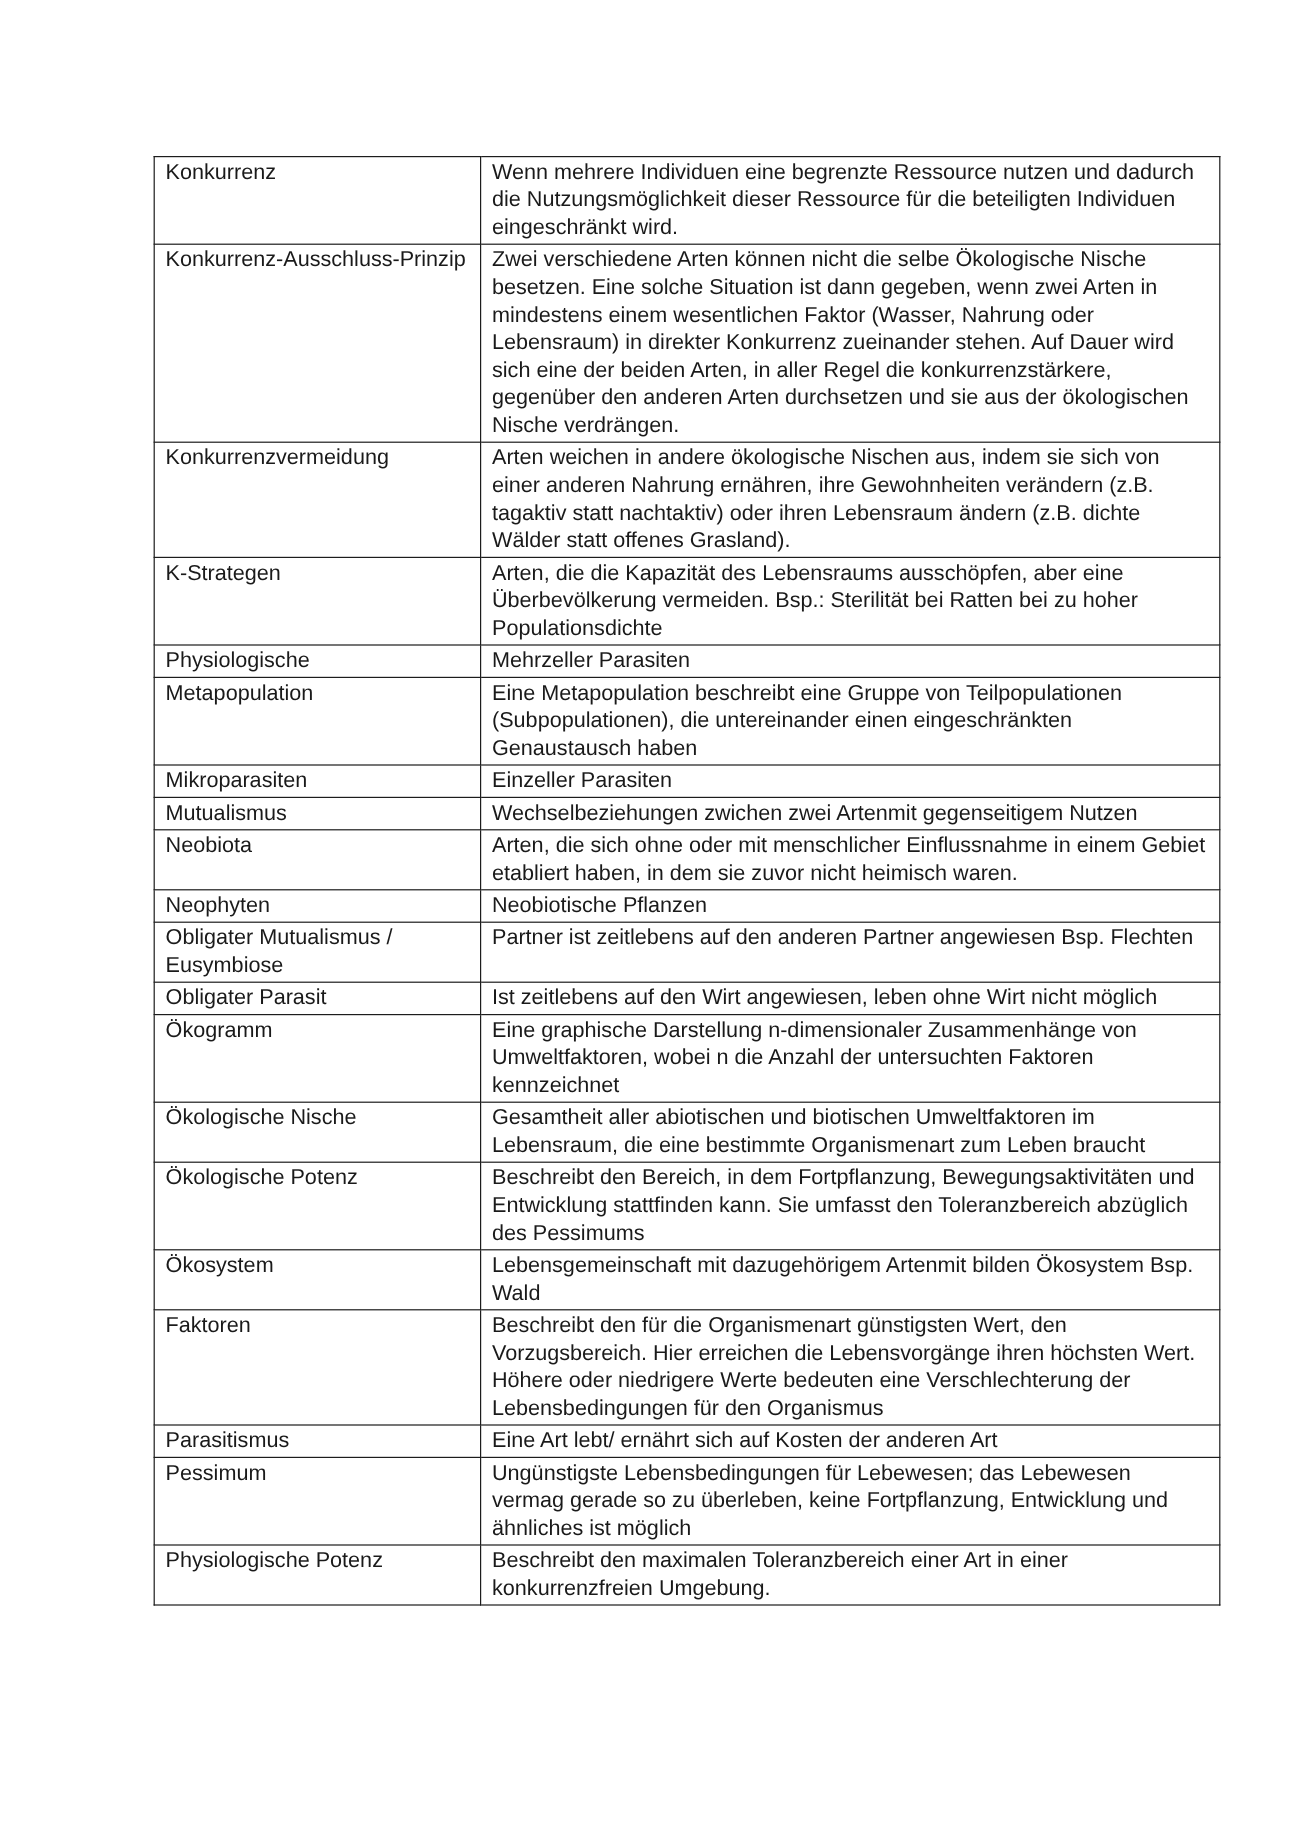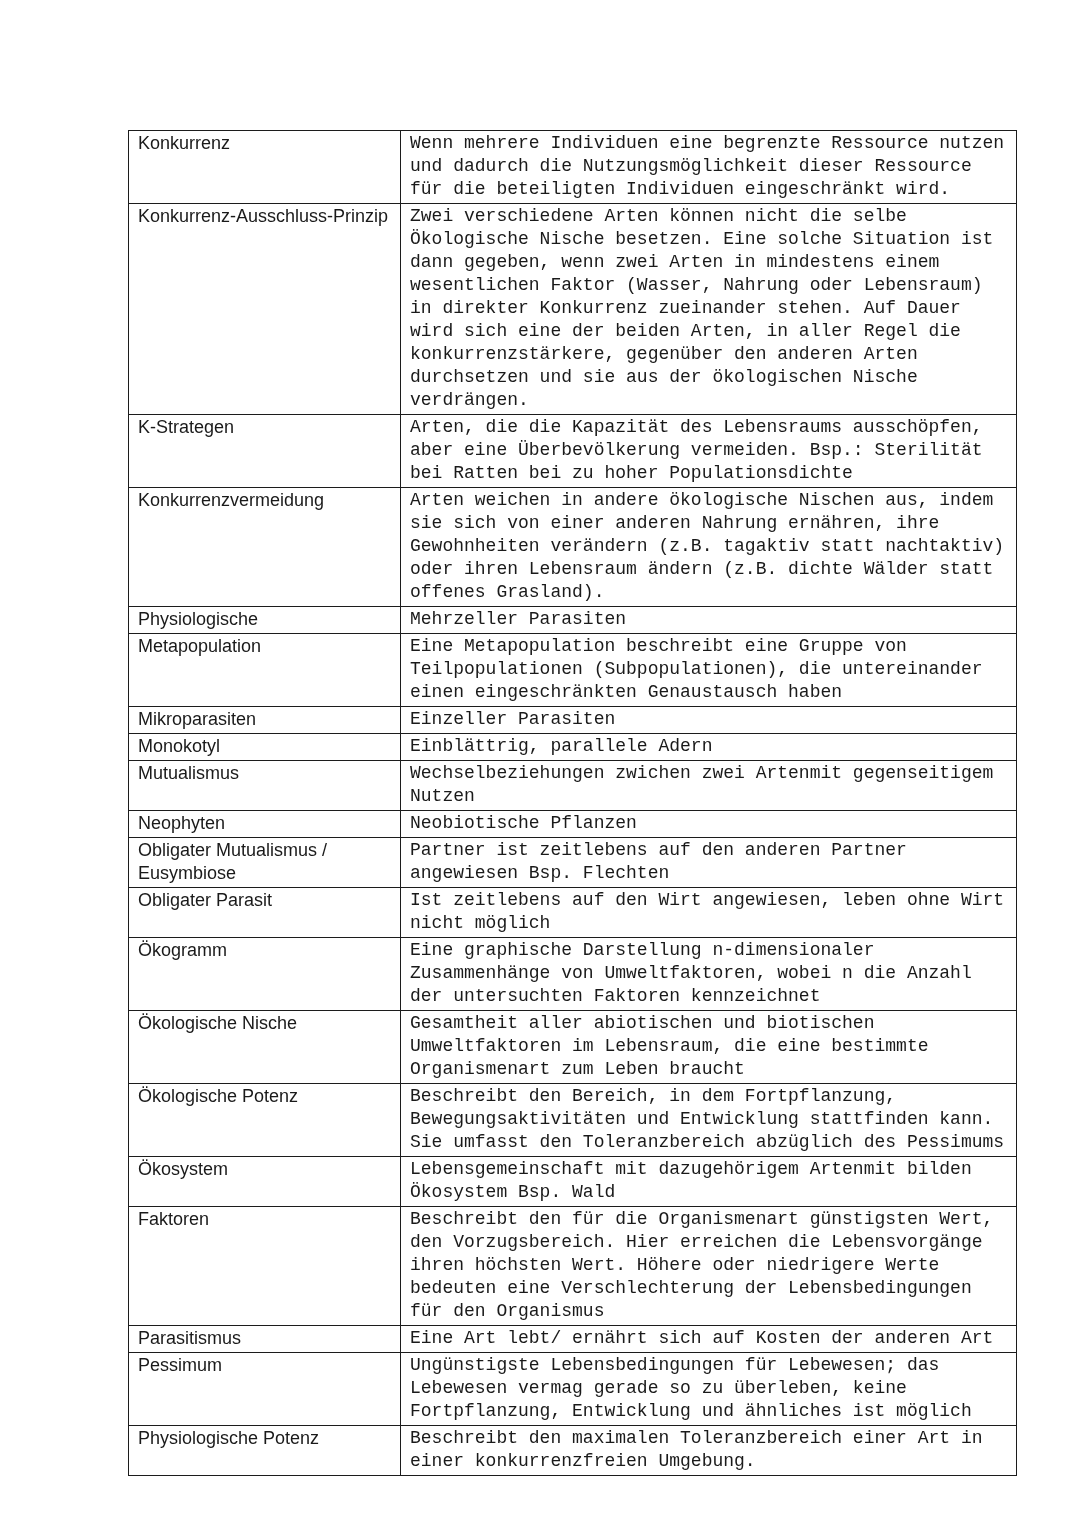--- a/index.html
+++ b/index.html
@@ -38,74 +38,73 @@
   table.glossary td {
     vertical-align: top;
     padding: 1px 9px 2px 9px;
     word-wrap: break-word;
   }
   td.term {
     width: 253px;
   }
   td.def {
     width: 597px;
-    font-family: Liberation Mono, monospace;
   }
 </style>
 </head>
 <body>
 
 <div class="doc-page">
   <table class="glossary">
     <tbody>
   <tr>
     <td class="term">Konkurrenz</td>
     <td class="def">Wenn mehrere Individuen eine begrenzte Ressource nutzen und dadurch die Nutzungsmöglichkeit dieser Ressource für die beteiligten Individuen eingeschränkt wird.</td>
   </tr>
 
   <tr>
     <td class="term">Konkurrenz-Ausschluss-Prinzip</td>
     <td class="def">Zwei verschiedene Arten können nicht die selbe Ökologische Nische besetzen. Eine solche Situation ist dann gegeben, wenn zwei Arten in mindestens einem wesentlichen Faktor (Wasser, Nahrung oder Lebensraum) in direkter Konkurrenz zueinander stehen. Auf Dauer wird sich eine der beiden Arten, in aller Regel die konkurrenzstärkere, gegenüber den anderen Arten durchsetzen und sie aus der ökologischen Nische verdrängen.</td>
   </tr>
 
   <tr>
-    <td class="term">K-Strategen</td>
-    <td class="def">Arten, die die Kapazität des Lebensraums ausschöpfen, aber eine Überbevölkerung vermeiden. Bsp.: Sterilität bei Ratten bei zu hoher Populationsdichte</td>
+    <td class="term">Konkurrenzvermeidung</td>
+    <td class="def">Arten weichen in andere ökologische Nischen aus, indem sie sich von einer anderen Nahrung ernähren, ihre Gewohnheiten verändern (z.B. tagaktiv statt nachtaktiv) oder ihren Lebensraum ändern (z.B. dichte Wälder statt offenes Grasland).</td>
   </tr>
 
   <tr>
-    <td class="term">Konkurrenzvermeidung</td>
-    <td class="def">Arten weichen in andere ökologische Nischen aus, indem sie sich von einer anderen Nahrung ernähren, ihre Gewohnheiten verändern (z.B. tagaktiv statt nachtaktiv) oder ihren Lebensraum ändern (z.B. dichte Wälder statt offenes Grasland).</td>
+    <td class="term">K-Strategen</td>
+    <td class="def">Arten, die die Kapazität des Lebensraums ausschöpfen, aber eine Überbevölkerung vermeiden. Bsp.: Sterilität bei Ratten bei zu hoher Populationsdichte</td>
   </tr>
 
   <tr>
     <td class="term">Physiologische</td>
     <td class="def">Mehrzeller Parasiten</td>
   </tr>
 
   <tr>
     <td class="term">Metapopulation</td>
     <td class="def">Eine Metapopulation beschreibt eine Gruppe von Teilpopulationen (Subpopulationen), die untereinander einen eingeschränkten Genaustausch haben</td>
   </tr>
 
   <tr>
     <td class="term">Mikroparasiten</td>
     <td class="def">Einzeller Parasiten</td>
   </tr>
 
-  <tr>
-    <td class="term">Monokotyl</td>
-    <td class="def">Einblättrig, parallele Adern</td>
-  </tr>
 
   <tr>
     <td class="term">Mutualismus</td>
     <td class="def">Wechselbeziehungen zwichen zwei Artenmit gegenseitigem Nutzen</td>
   </tr>
 
+  <tr>
+    <td class="term">Neobiota</td>
+    <td class="def">Arten, die sich ohne oder mit menschlicher Einflussnahme in einem Gebiet etabliert haben, in dem sie zuvor nicht heimisch waren.</td>
+  </tr>
 
   <tr>
     <td class="term">Neophyten</td>
     <td class="def">Neobiotische Pflanzen</td>
   </tr>
 
   <tr>
     <td class="term">Obligater Mutualismus / Eusymbiose</td>
     <td class="def">Partner ist zeitlebens auf den anderen Partner angewiesen Bsp. Flechten</td>
   </tr>

